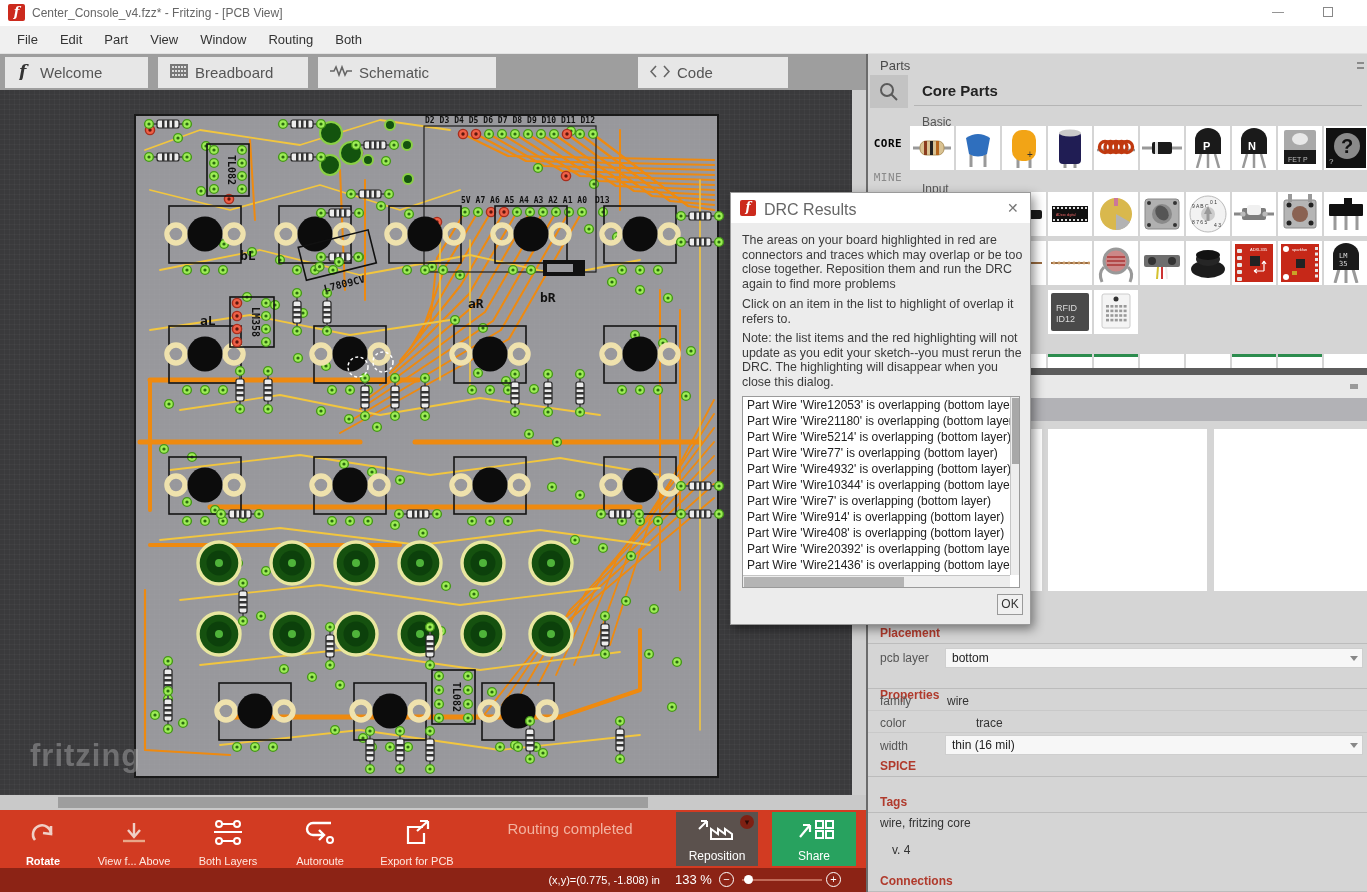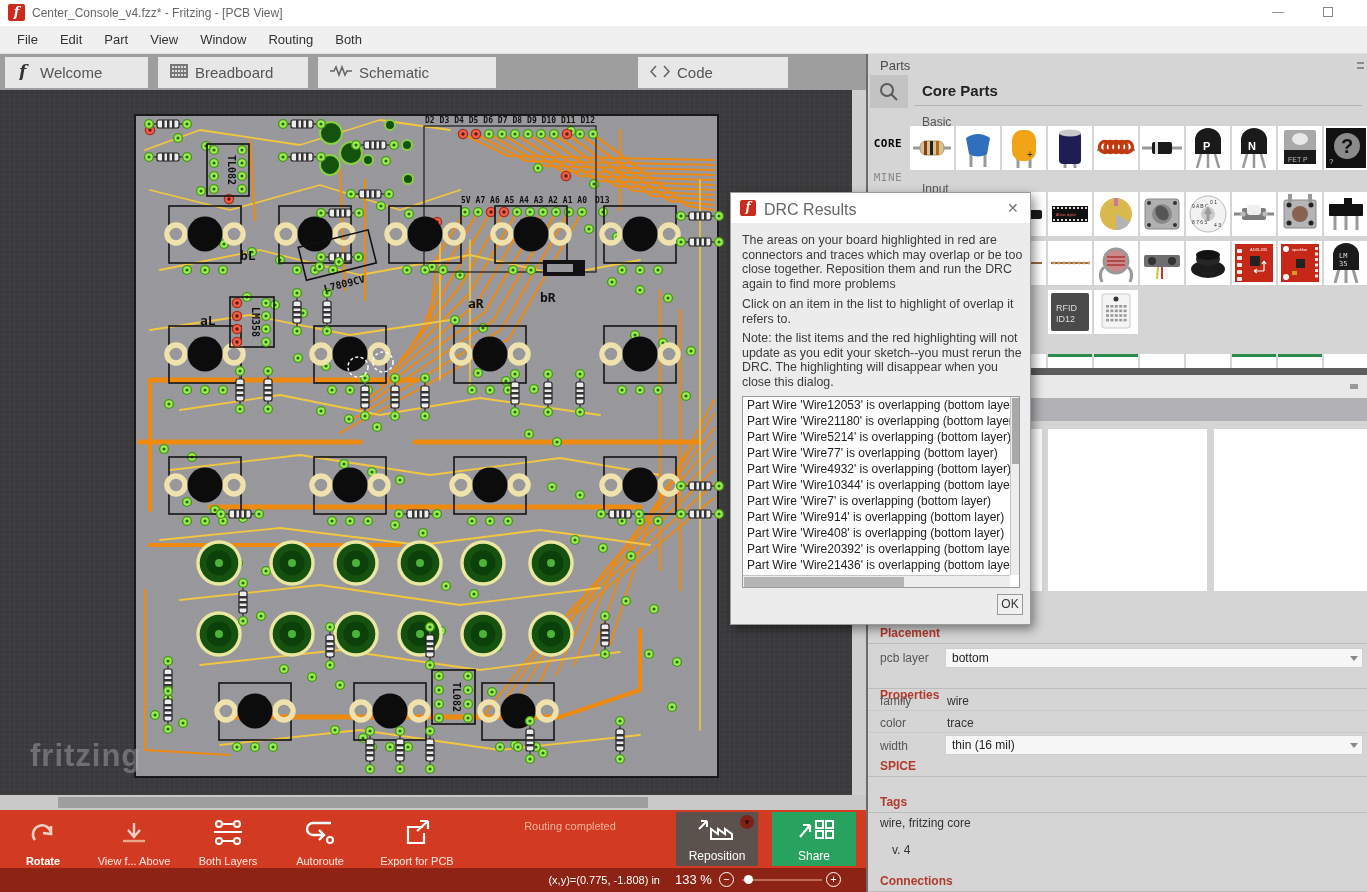--- a/index.html
+++ b/index.html
@@ -42,21 +42,21 @@
   #hscroll { left:0; top:795px; width:866px; height:15px; background:#c9c9c9; }
   #hthumb  { left:58px; top:2px; width:590px; height:11px; background:#9e9e9e; position:absolute; }
 
   
   #toolbar { left:0; top:810px; width:866px; height:58px; background:#d23b22; }
   .tool { position:absolute; text-align:center; color:#f7e3dc; }
   .tool .tlabel { font-size:11px; color:#fde9e2; margin-top:3px; }
   .tool .tlabel.bold { font-weight:bold; color:#fff; }
   .badge { position:absolute; width:14px; height:14px; border-radius:7px; background:#7e2013;
            color:#2b0a06; font-size:9px; line-height:14px; text-align:center; }
-  #routing-status { left:480px; top:820px; width:180px; text-align:center; font-size:11px; color:#f2b2a0; }
+  #routing-status { left:480px; top:820px; width:180px; text-align:center; font-size:15px; color:#f2b2a0; }
   .bigbtn { position:absolute; top:812px; width:82px; height:54px; text-align:center; color:#fff; }
   #fabricate { left:676px; background:#5b514d; }
   #share { left:772px; background:#28a25f; width:84px; }
   .bigbtn .blabel { font-size:12px; margin-top:2px; }
 
   
   #statusbar { left:0; top:868px; width:866px; height:24px; background:#8c2315; color:#fff; }
   #coords { position:absolute; right:206px; top:6px; font-size:11px; }
   #zoom-level { position:absolute; left:675px; top:4px; font-size:13px; }
   .zbtn { position:absolute; top:4px; width:15px; height:15px; border:1px solid #fff; border-radius:8px;
@@ -1582,21 +1582,21 @@
     <div class="insp-label" style="top:597px;">pcb layer</div>
     <div class="insp-field" style="top:594px;">
       <span>bottom</span><span class="arrow"></span>
     </div>
     <div class="insp-h" style="top:634px;">Properties</div>
     <div class="insp-sep" style="top:634px;"></div>
     <div class="insp-label" style="top:640px;">family</div>
     <div class="insp-value" style="top:640px;">wire</div>
     <div class="rowline" style="top:656px;"></div>
     <div class="insp-label" style="top:662px;">color</div>
-    <div class="insp-value" style="top:662px;">trace</div>
+    <div class="insp-value" style="top:662px;margin-left:29px;">trace</div>
     <div class="rowline" style="top:678px;"></div>
     <div class="insp-label" style="top:685px;">width</div>
     <div class="insp-field" style="top:681px;">
       <span>thin (16 mil)</span><span class="arrow"></span>
     </div>
     <div class="insp-h" style="top:705px;">SPICE</div>
     <div class="insp-sep" style="top:722px;"></div>
     <div class="insp-h" style="top:741px;">Tags</div>
     <div class="insp-sep" style="top:758px;"></div>
     <div class="insp-value" style="top:762px; left:12px;">wire, fritzing core</div>

